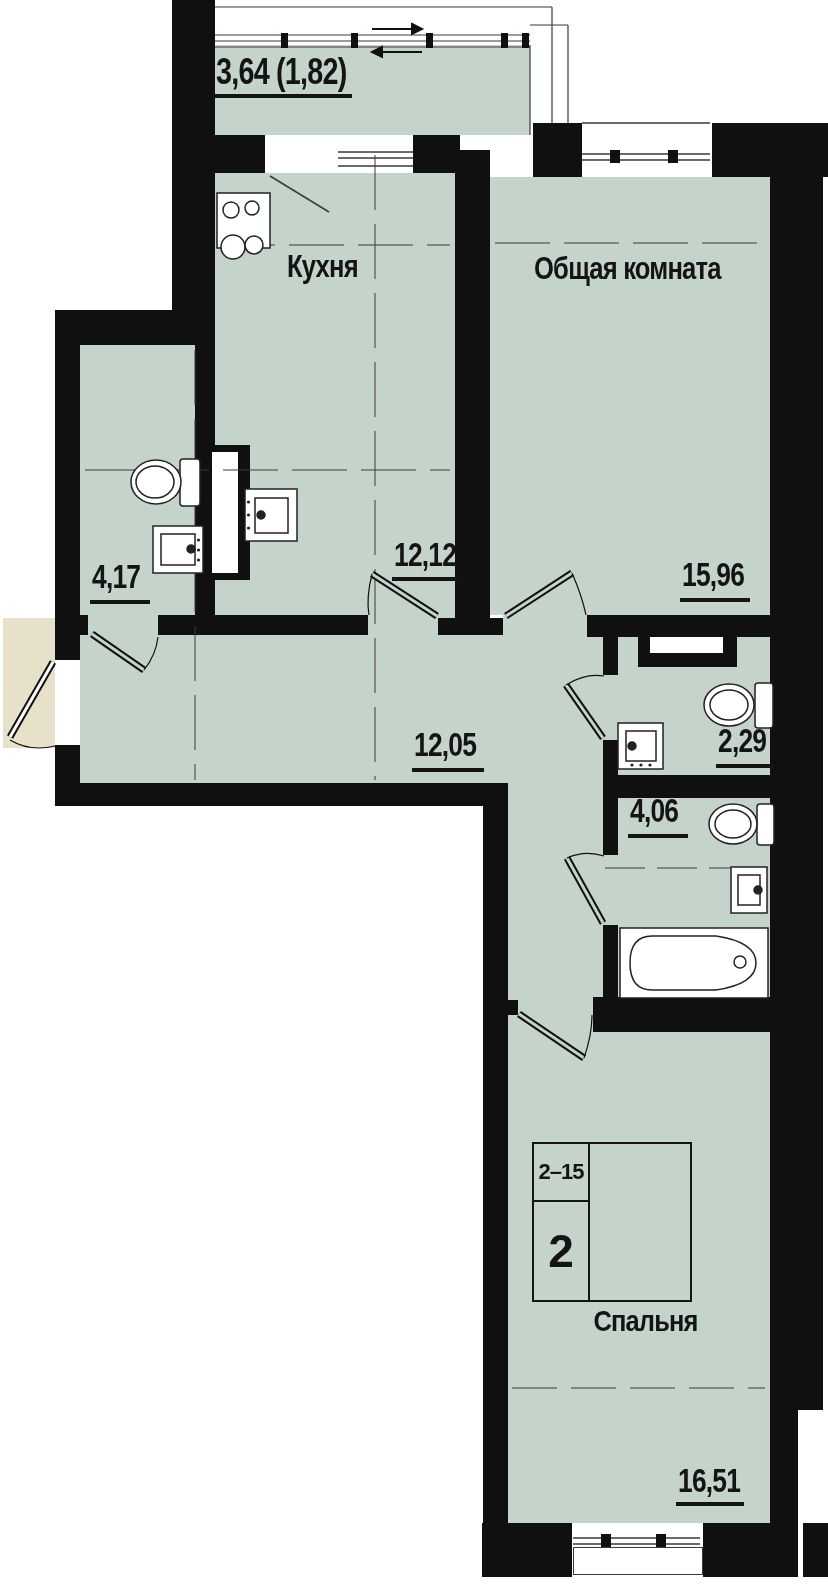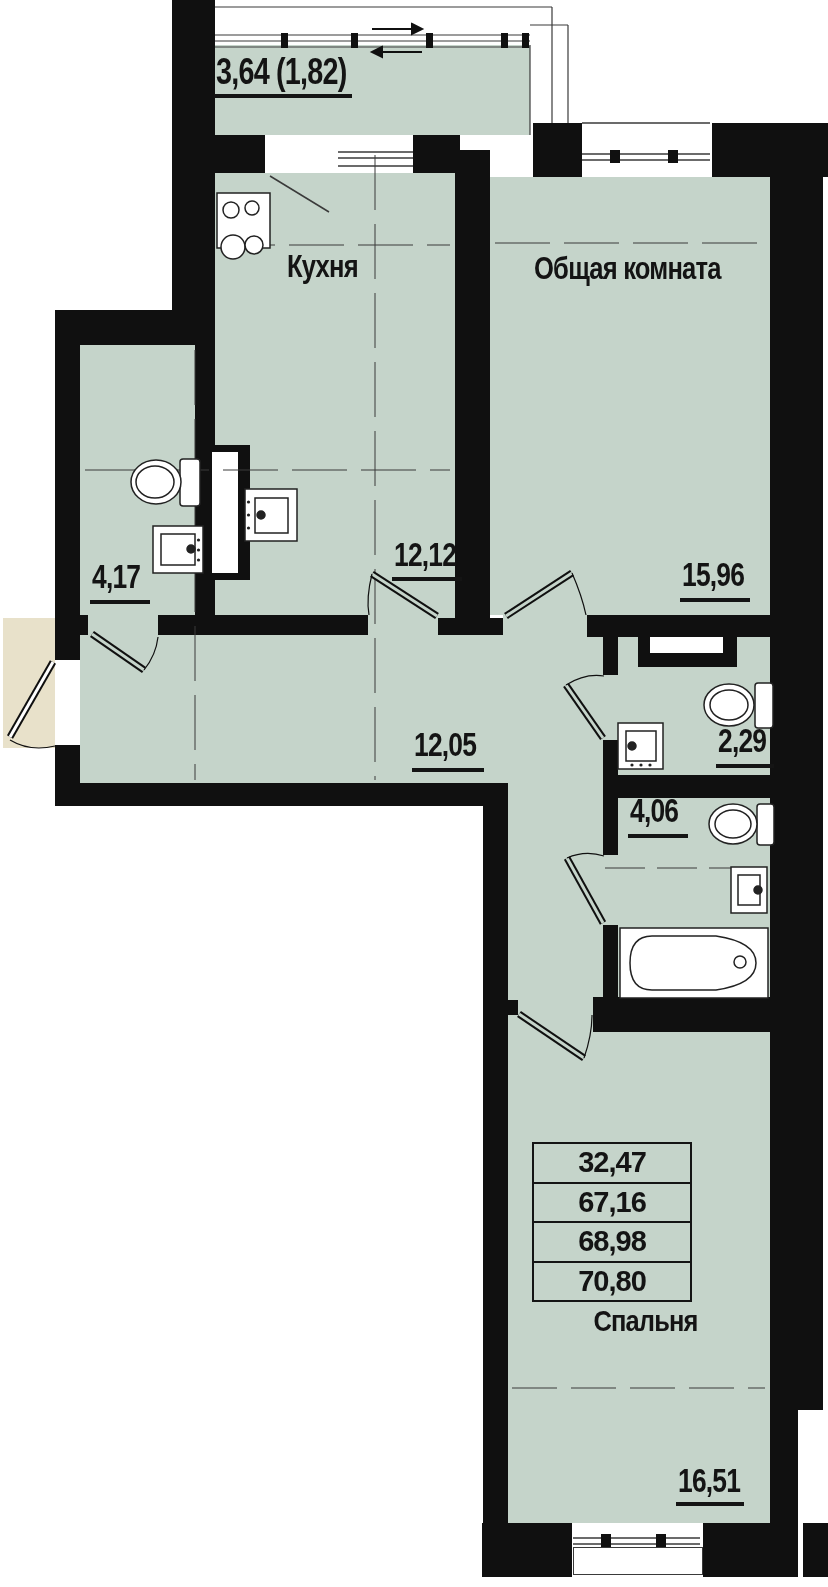--- a/index.html
+++ b/index.html
@@ -284,21 +284,19 @@
 
   <div class="lbl area-num" style="left:630px;top:794px;">4,06</div>
   <div class="underbar" style="left:628px;top:834px;width:60px;"></div>
 
   <div class="lbl area-num" style="left:678px;top:1464px;">16,51</div>
   <div class="underbar" style="left:676px;top:1502px;width:68px;"></div>
 
   <div class="bedroom-name">Спальня</div>
 
   <div class="stamp">
-    <div class="stamp-right">
-      <div class="stamp-val">32,47</div>
-      <div class="stamp-val">67,16</div>
-      <div class="stamp-val">68,98</div>
-      <div class="stamp-val">70,80</div>
+    <div class="stamp-left">
+      <div class="stamp-unit">2–15</div>
+      <div class="stamp-rooms">2</div>
     </div>
   </div>
 
 </div>
 
 </body></html>

